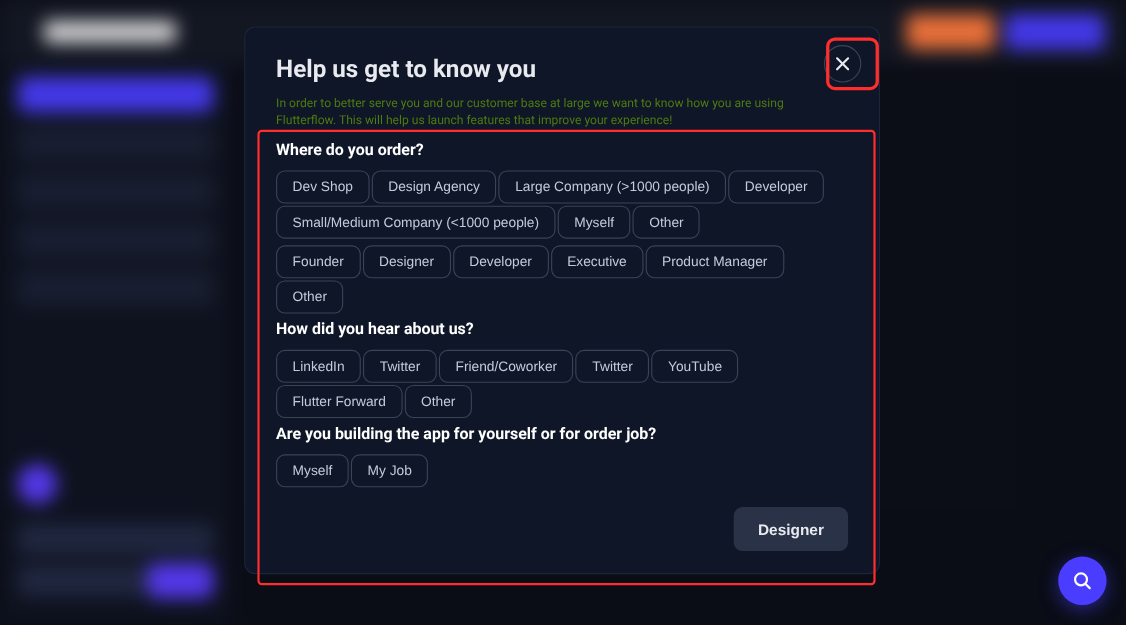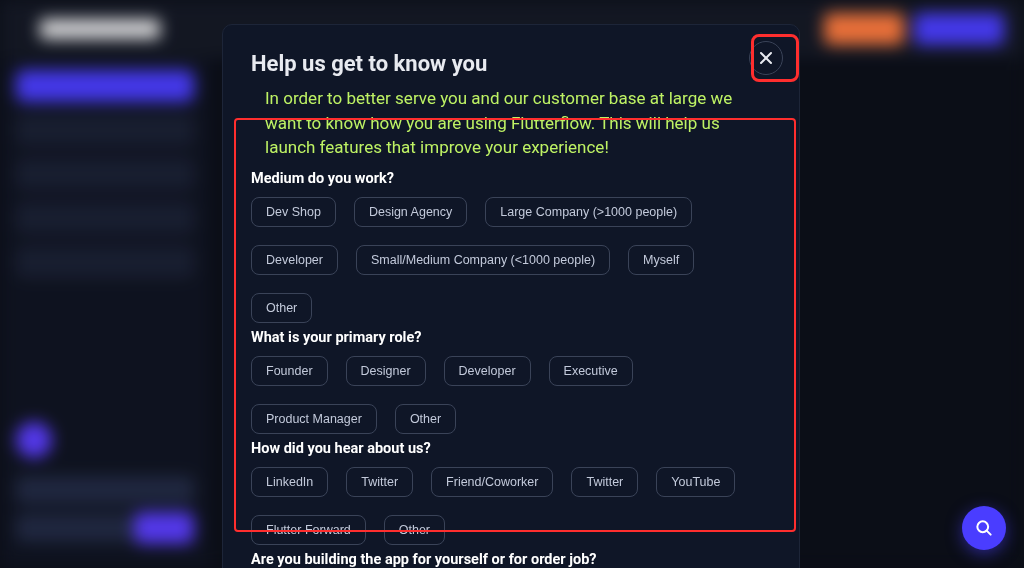--- a/index.html
+++ b/index.html
@@ -55,39 +55,38 @@
       background: #0f1627;
       border-radius: 10px;
       border: 1px solid #1d2538;
       padding: 26px 28px 20px 28px;
       color: #e8eaf0;
     }
     .modal-title {
       font-size: 22px; font-weight: 700; margin-bottom: 10px;
     }
     .modal-sub {
-      font-size: 17px; line-height: 1.45; color: #bef264; margin-bottom: 10px;
+      font-size: 11px; line-height: 1.45; color: #4d7c0f; margin-bottom: 10px;
       max-width: 480px;
-      margin-left: 14px;
     }
     .close-circle {
       position: absolute; top: 16px; right: 16px;
       width: 34px; height: 34px; border-radius: 50%;
       border: 1px solid #3a4358;
       display:flex; align-items:center; justify-content:center;
       cursor:pointer;
       background: #0f1627;
     }
     .close-circle svg { stroke: #e8eaf0; }
 
     .section-q {
       font-size: 14.5px; font-weight: 700; color: #fff;
       margin-top: 6px; margin-bottom: 10px;
     }
-    .chips { display:flex; flex-wrap:wrap; gap: 18px; margin-bottom: 6px; }
+    .chips { display:flex; flex-wrap:wrap; gap: 2px; margin-bottom: 6px; }
     .chip {
       padding: 7px 14px;
       border: 1px solid #3a4358;
       border-radius: 8px;
       font-size: 12.5px;
       color: #c3cadb;
       cursor: pointer;
       background: transparent;
       white-space: nowrap;
     }
@@ -161,31 +160,30 @@
   <div class="modal-sub">In order to better serve you and our customer base at large we want to know how you are using Flutterflow. This will help us launch features that improve your experience!</div>
 
   <div class="close-circle">
     <svg width="14" height="14" viewBox="0 0 14 14" fill="none" stroke-width="2" stroke-linecap="round">
         <line x1="2" y1="2" x2="12" y2="12"></line>
         <line x1="12" y1="2" x2="2" y2="12"></line>
       </svg>
   </div>
 
   <div id="sections">
-      <div class="section-q">Medium do you work?</div>
+      <div class="section-q">Where do you order?</div>
       <div class="chips">
         <button class="chip">Dev Shop</button>
         <button class="chip">Design Agency</button>
         <button class="chip">Large Company (&gt;1000 people)</button>
         <button class="chip">Developer</button>
         <button class="chip">Small/Medium Company (&lt;1000 people)</button>
         <button class="chip">Myself</button>
         <button class="chip">Other</button>
       </div>
-      <div class="section-q">What is your primary role?</div>
       <div class="chips">
         <button class="chip">Founder</button>
         <button class="chip">Designer</button>
         <button class="chip">Developer</button>
         <button class="chip">Executive</button>
         <button class="chip">Product Manager</button>
         <button class="chip">Other</button>
       </div>
       <div class="section-q">How did you hear about us?</div>
       <div class="chips">

